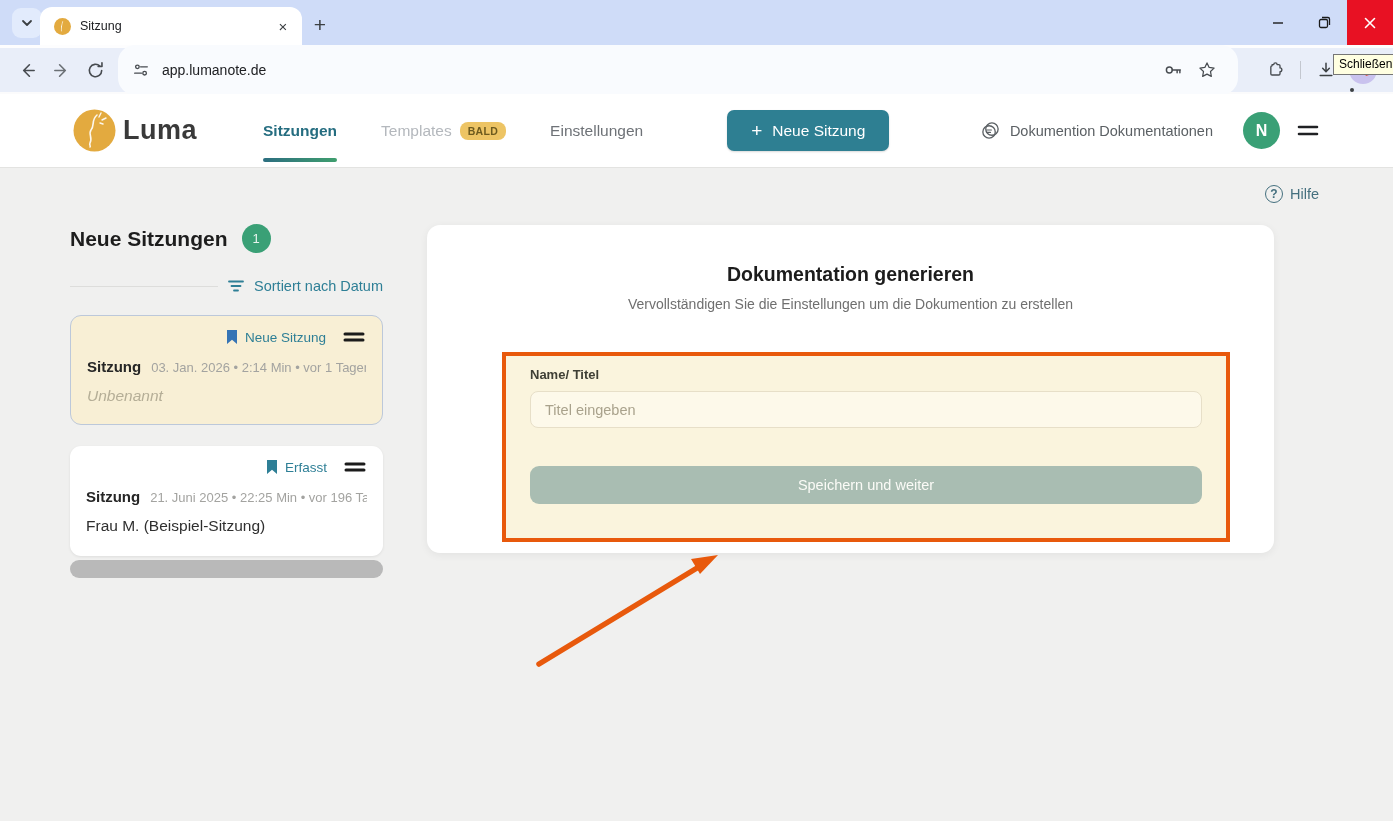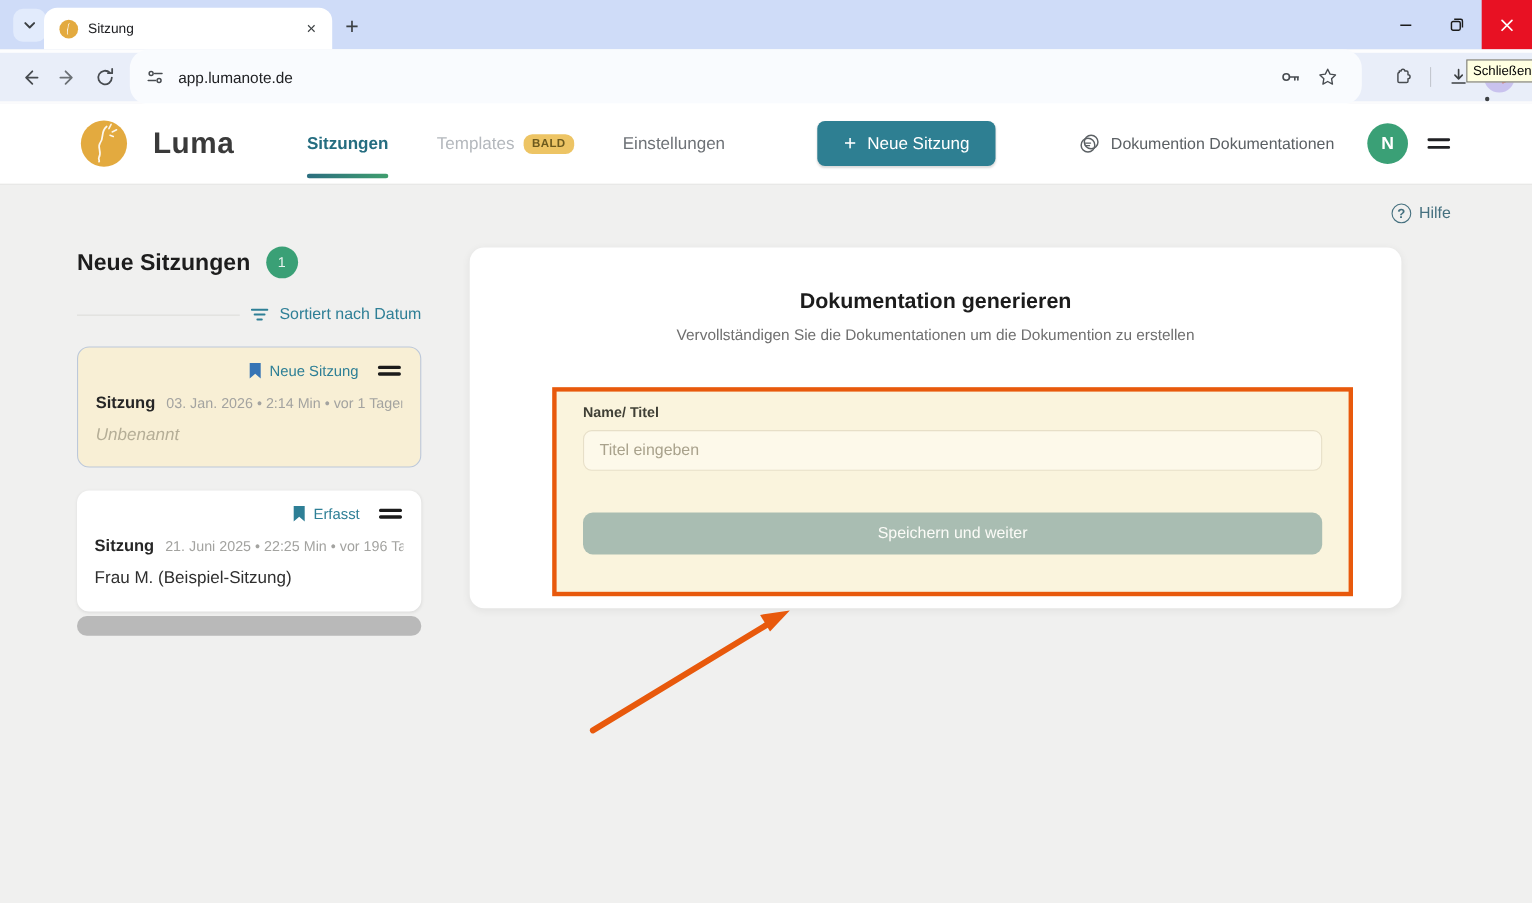--- a/index.html
+++ b/index.html
@@ -24,21 +24,21 @@
   .omnibox { height:50px; flex:1 1 auto; margin:0 10px 0 6px; background:#f9fbfe; border-radius:17px; display:flex; align-items:center; padding:0 14px; }
   .omni-url { font-size:14px; color:#202124; margin-left:12px; flex:1 1 auto; }
   .tb-right { display:flex; align-items:center; margin-right:6px; }
   .tb-divider { width:1px; height:18px; background:#c3c7cf; margin:0 8px; }
   .avatar-browser { width:28px; height:28px; border-radius:50%; background:#c9c2ee; position:relative; margin:0 10px 0 6px; }
   .tooltip { position:absolute; left:1333px; top:54px; background:#ffffe1; border:1px solid #767676; font-size:12px; color:#000; padding:2px 5px 3px; z-index:40; white-space:nowrap; }
   .kebab-dot { position:absolute; left:1350px; top:88px; width:4px; height:4px; border-radius:50%; background:#3c4043; }
 
   
   .app-header { position:relative; height:74px; background:#ffffff; border-bottom:1px solid #e3e3e1; display:flex; align-items:center; padding:0 73px 0 72px; }
-  .brand { display:flex; align-items:center; gap:22px; }
+  .brand { display:flex; align-items:center; gap:6px; }
   .brand-name { font-size:27px; font-weight:bold; color:#3a3a3a; letter-spacing:.5px; }
   .nav { display:flex; height:100%; margin-left:44px; }
   .nav-item { position:relative; height:100%; display:flex; align-items:center; padding:0 22px; font-size:15.5px; cursor:pointer; white-space:nowrap; }
   .nav-item.active { color:#256d80; font-weight:bold; }
   .nav-item.active .underline { position:absolute; left:22px; right:22px; bottom:5px; height:4px; border-radius:3px; background:linear-gradient(90deg,#2c6e80,#3f9e6e); }
   .nav-item.disabled { color:#b4b8bd; }
   .nav-item.plain { color:#6e7277; }
   .badge-bald { background:#edc464; color:#6d5a1e; font-size:10.5px; font-weight:bold; border-radius:8px; padding:3px 8px; margin-left:8px; letter-spacing:.3px; }
   .btn-new-session { margin-left:62px; background:#2e7f92; color:#fff; border:none; border-radius:7px; height:41px; padding:0 24px; font-size:15.5px; font-family:inherit; display:flex; align-items:center; gap:10px; cursor:pointer; box-shadow:0 1px 2px rgba(0,0,0,.15); }
   .btn-new-session .plus { font-size:19px; line-height:1; }
@@ -280,21 +280,21 @@
         <span class="card-type">Sitzung</span>
         <span class="card-meta">21. Juni 2025 • 22:25 Min • vor 196 Tage</span>
       </div>
       <div class="card-name">Frau M. (Beispiel-Sitzung)</div>
     </div>
 
     <div class="progress-pill"></div>
 
     <section class="panel">
       <h2 class="panel-title">Dokumentation generieren</h2>
-      <p class="panel-sub">Vervollständigen Sie die Dokumentationen um die Dokumention zu erstellen</p>
+      <p class="panel-sub">Vervollständigen Sie die Einstellungen um die Dokumention zu erstellen</p>
       <div class="highlight-box">
         <div class="field-label">Name/ Titel</div>
         <input class="field-input" type="text" placeholder="Titel eingeben" style="">
         <button class="btn-save">Speichern und weiter</button>
       </div>
     </section>
 
     <svg class="anno-arrow" width="210" height="130" viewBox="0 0 210 130">
       <line x1="14" y1="116" x2="172" y2="20" stroke="#e8590c" stroke-width="5.5" stroke-linecap="round"></line>
       <polygon points="193,7 175,26 166,11" fill="#e8590c"></polygon>

